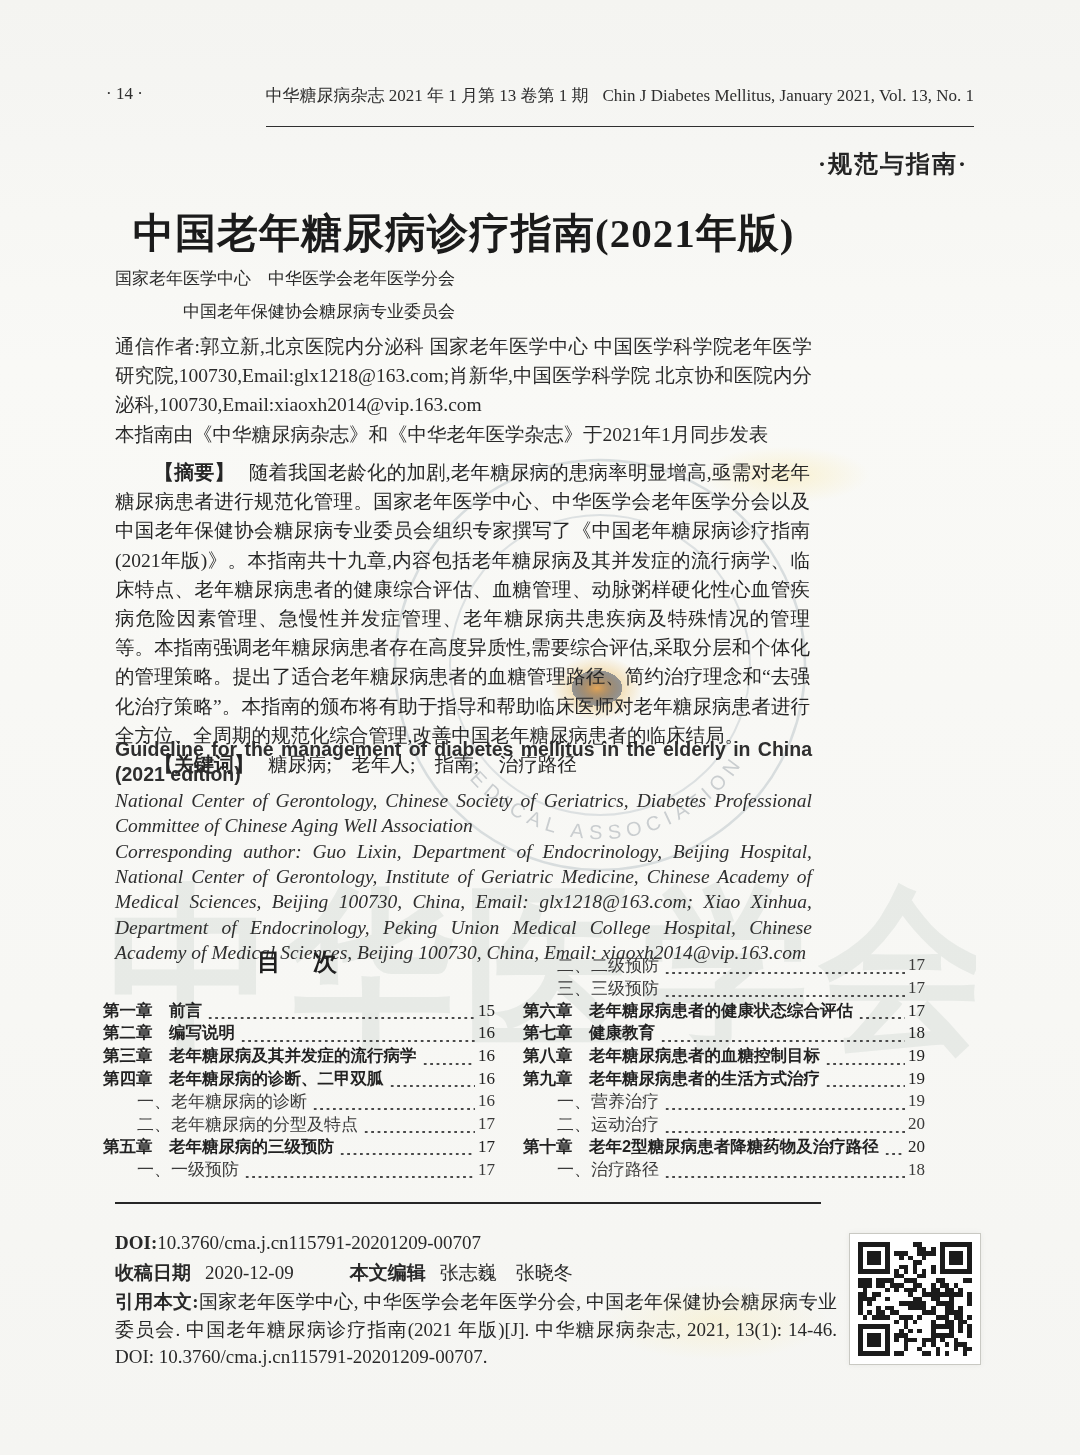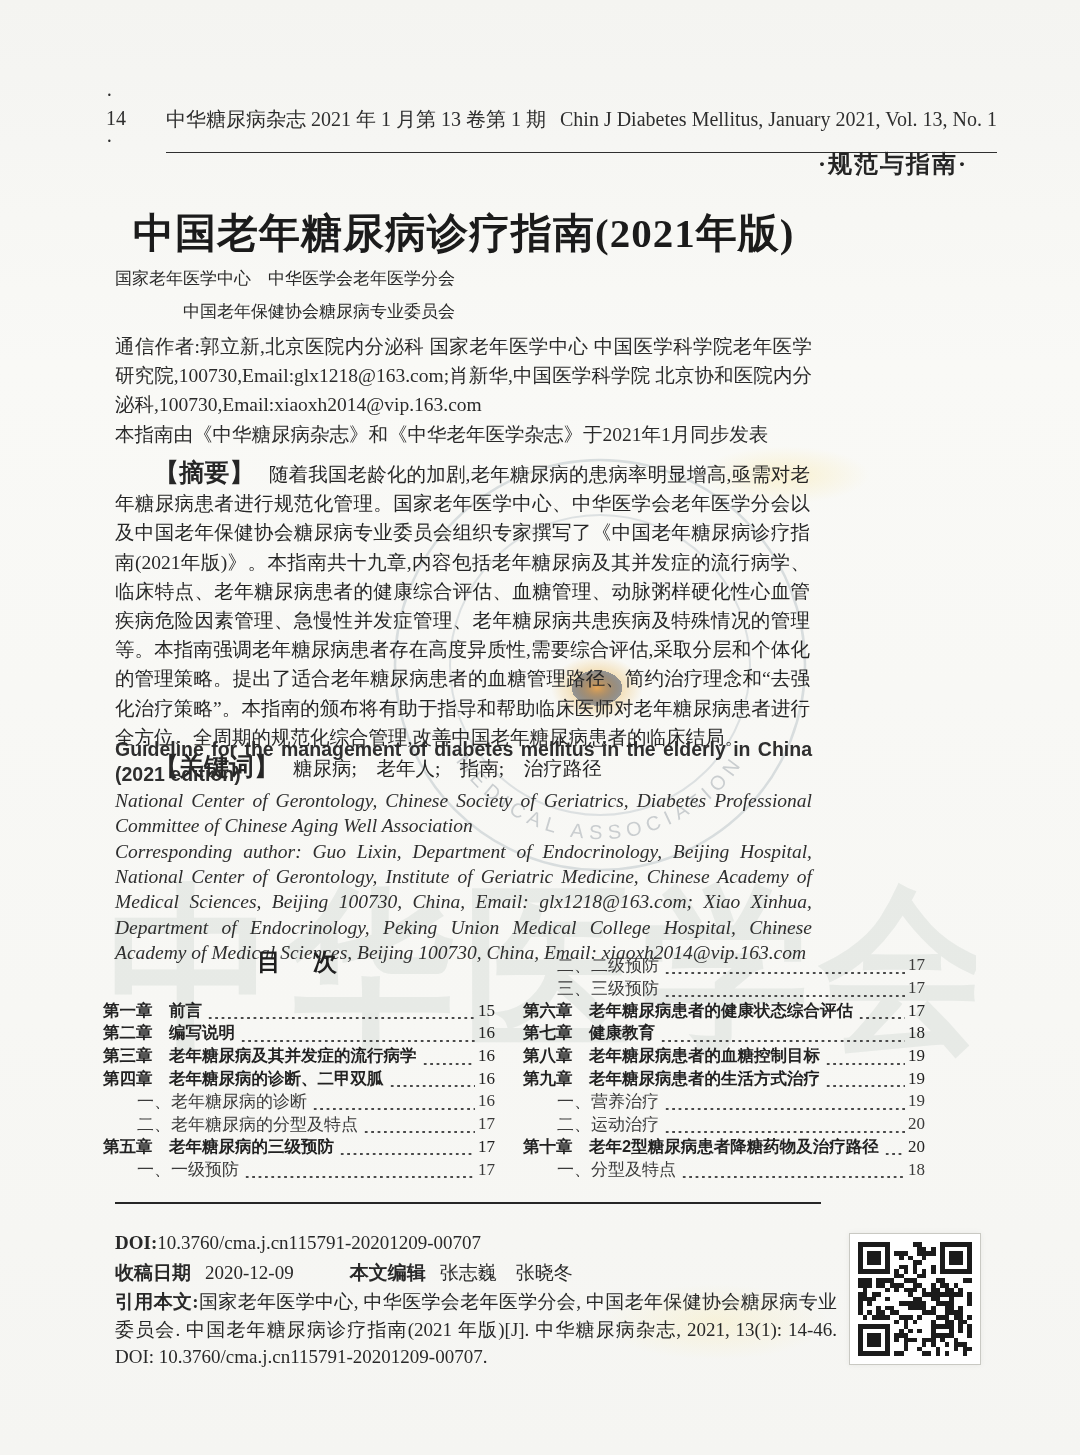--- a/index.html
+++ b/index.html
@@ -9,36 +9,36 @@
     font-family:"Liberation Serif","DejaVu Serif",serif;
     color:#2b2b2b;
     -webkit-font-smoothing:antialiased;
   }
   .page{position:relative;width:1080px;height:1455px;overflow:hidden;
     background:linear-gradient(180deg,#f4f4f1 0%,#f9f9f6 25%,#f7f7f4 70%,#f5f5f2 100%);}
   .layer{position:absolute;z-index:2;}
   .wm{position:absolute;z-index:1;pointer-events:none;}
 
   
-  .header-row{top:84px;left:106px;width:868px;display:flex;justify-content:space-between;align-items:flex-end;font-size:20px;color:#2e2e2e;gap:40px;}
+  .header-row{top:84px;left:106px;width:868px;display:flex;justify-content:space-between;align-items:flex-start;font-size:17px;color:#2e2e2e;gap:40px;}
   .journal-info{border-bottom:1.5px solid #2f2f2f;padding-bottom:19px;white-space:nowrap;}
   .journal-info .cn{margin-right:14px;}
   .column-label{top:136px;right:112px;font-size:24px;font-weight:600;letter-spacing:2px;color:#252525;margin-top:12px;}
 
   
   .title{top:188px;left:115px;font-size:41px;font-weight:700;letter-spacing:1px;color:#1b1b1b;white-space:nowrap;}
   .affils{top:262px;left:115px;font-size:17px;line-height:33px;color:#2a2a2a;text-align:right;}
   .corr{top:332px;left:115px;width:697px;font-size:19.5px;line-height:29.2px;text-align:justify;color:#2a2a2a;}
   .corr p{margin:0;}
 
   
   .abstract{top:458px;left:115px;width:695px;font-size:19.5px;line-height:29.2px;text-align:justify;color:#262626;}
   .abstract p{margin:0;}
   .indent2{text-indent:2em;}
-  .blab{font-weight:700;font-family:"Liberation Sans","DejaVu Sans",sans-serif;font-size:25px;}
+  .blab{font-weight:700;font-family:"Liberation Sans","DejaVu Sans",sans-serif;font-size:20px;}
 
   
   .english{top:737px;left:115px;width:697px;font-size:19.5px;line-height:25.4px;text-align:justify;color:#2e2e2e;}
   .english p{margin:0;}
   .en-title{font-weight:700;font-family:"Liberation Sans","DejaVu Sans",sans-serif;font-size:19.5px;}
   .ital{font-style:italic;}
 
   
   .toc{top:945px;left:103px;width:850px;display:flex;gap:28px;color:#222;align-items:flex-end;}
   .toc-col{display:flex;flex-direction:column;}
@@ -217,21 +217,21 @@
             <span class="toc-label">二、运动治疗</span>
             <span class="dots"></span>
             <span class="toc-page">20</span>
           </div>
           <div class="toc-row chapter">
             <span class="toc-label">第十章　老年2型糖尿病患者降糖药物及治疗路径</span>
             <span class="dots"></span>
             <span class="toc-page">20</span>
           </div>
           <div class="toc-row sub">
-            <span class="toc-label">一、分型及特点</span>
+            <span class="toc-label">一、治疗路径</span>
             <span class="dots"></span>
             <span class="toc-page">18</span>
           </div>
         </div>
     </div>
   </div>
 
   <div class="layer rule"></div>
   <div class="layer footer">
     <p><b>DOI:</b><span>10.3760/cma.j.cn115791-20201209-00707</span></p>

